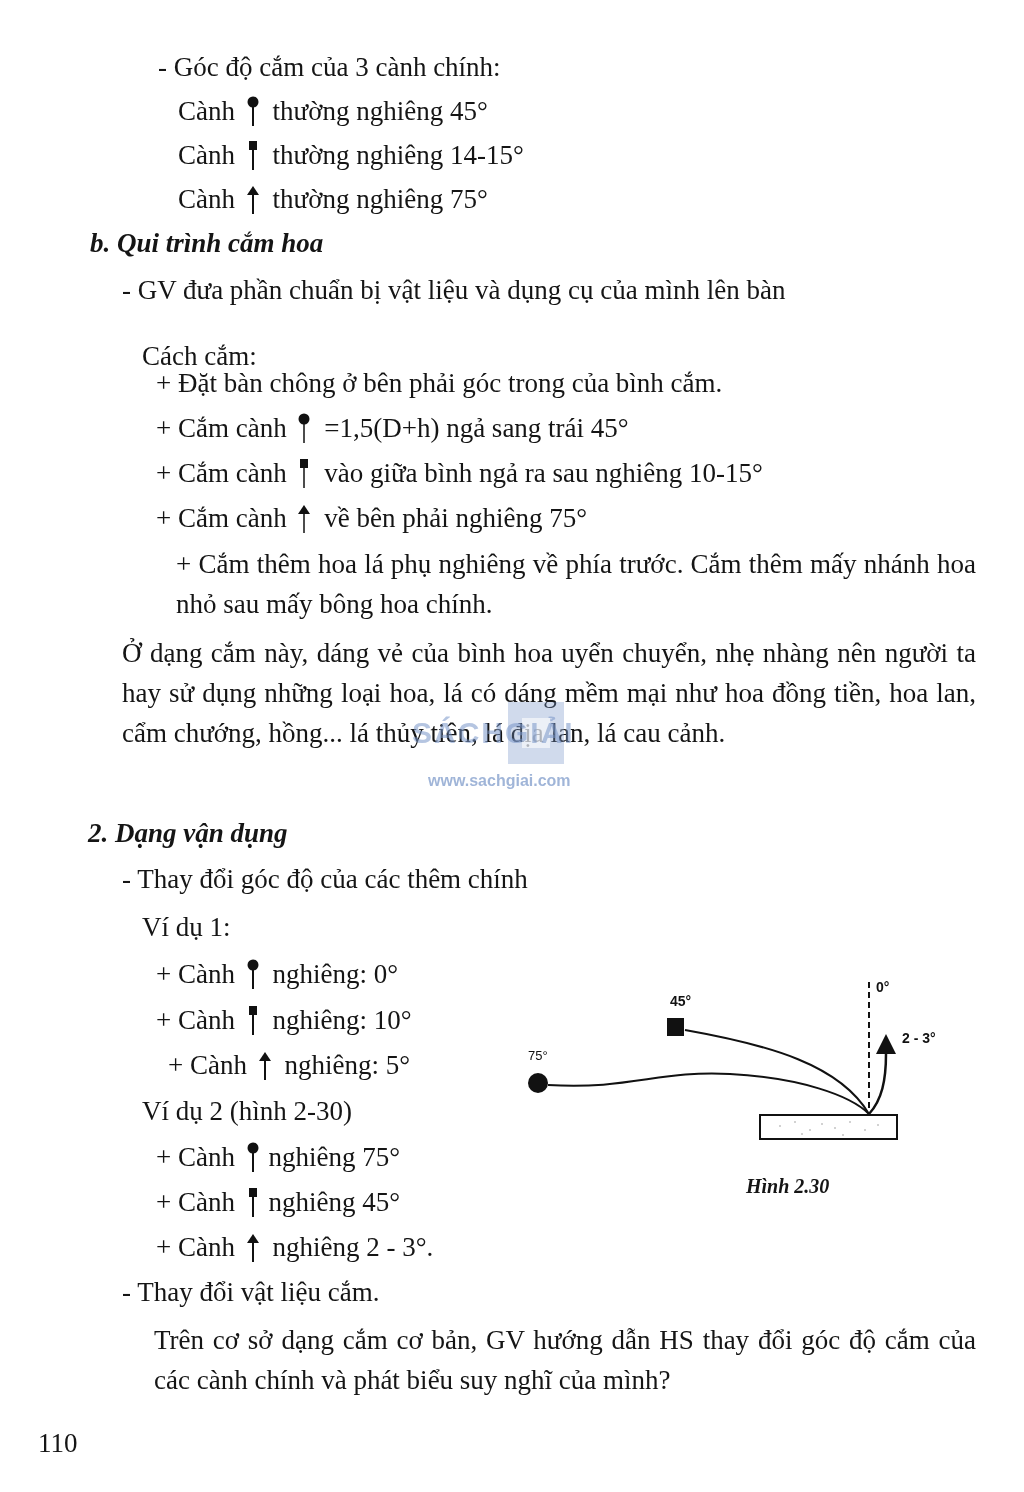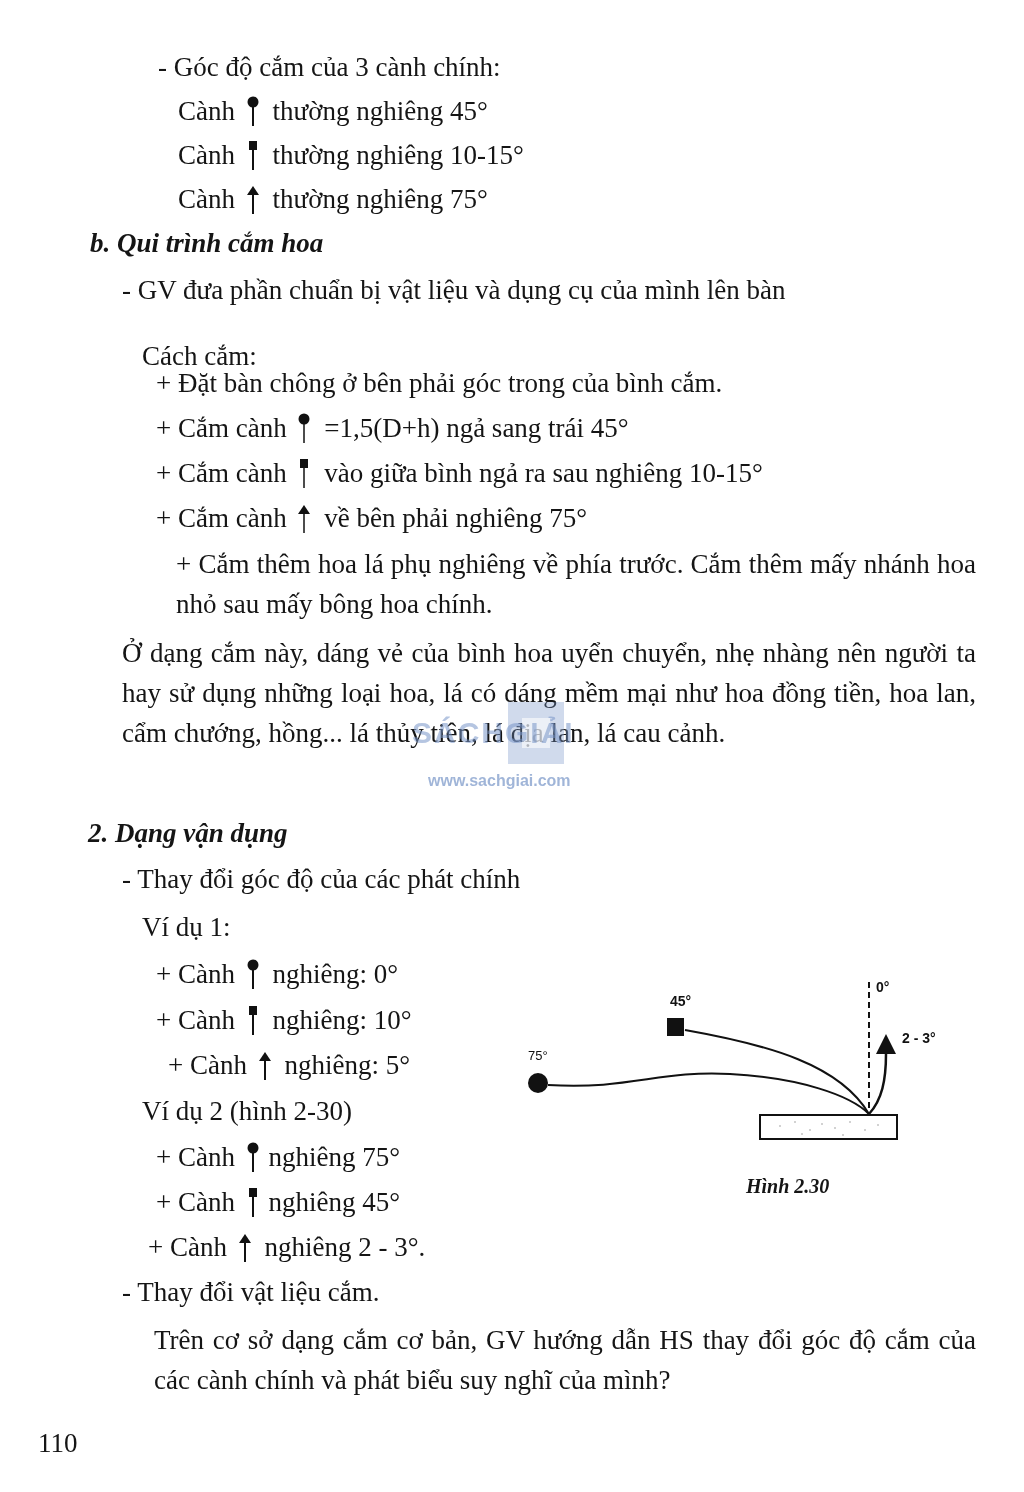--- a/index.html
+++ b/index.html
@@ -29,21 +29,21 @@
       <line x1="7" y1="10" x2="7" y2="30" stroke="#111" stroke-width="2"></line>
     </svg>
   <span data-name="intro-item-text">thường nghiêng 45°</span>
 </div>
 <div class="ln" style="left:178px;top:138px;" data-name="intro-item">
   <span class="b" data-name="intro-item-prefix">Cành</span>
   <svg class="ico" viewBox="0 0 14 30" data-name="square-head-stem-icon">
       <rect x="3" y="1" width="8" height="9" fill="#111"></rect>
       <line x1="7" y1="10" x2="7" y2="30" stroke="#111" stroke-width="2"></line>
     </svg>
-  <span data-name="intro-item-text">thường nghiêng 10-15°</span>
+  <span data-name="intro-item-text">thường nghiêng 14-15°</span>
 </div>
 <div class="ln" style="left:178px;top:182px;" data-name="intro-item">
   <span class="b" data-name="intro-item-prefix">Cành</span>
   <svg class="ico" viewBox="0 0 14 30" data-name="triangle-head-stem-icon">
       <polygon points="7,2 13,11 1,11" fill="#111"></polygon>
       <line x1="7" y1="10" x2="7" y2="30" stroke="#111" stroke-width="2"></line>
     </svg>
   <span data-name="intro-item-text">thường nghiêng 75°</span>
 </div>
 
@@ -87,21 +87,21 @@
 <div data-name="watermark">
   <svg class="wm" viewBox="0 0 220 70" data-name="watermark-logo-icon">
     <rect x="108" y="2" width="56" height="62" fill="rgba(120,150,200,0.35)"></rect>
     <rect x="122" y="18" width="28" height="30" fill="#fff" opacity="0.6"></rect>
   </svg>
   <div class="wm-text" style="left:412px;top:716px;" data-name="watermark-brand">SÁCHGIẢI</div>
   <div class="wm-url" data-name="watermark-url">www.sachgiai.com</div>
 </div>
 
 <div class="ln it" style="left:88px;top:816px;" data-name="section-2-heading">2. Dạng vận dụng</div>
-<div class="ln" style="left:122px;top:862px;" data-name="subheading-angles">- Thay đổi góc độ của các phát chính</div>
+<div class="ln" style="left:122px;top:862px;" data-name="subheading-angles">- Thay đổi góc độ của các thêm chính</div>
 <div class="ln b" style="left:142px;top:910px;" data-name="example-1-label">Ví dụ 1:</div>
 
 <div class="ln" style="left:156px;top:957px;" data-name="example-item">
   <span class="b" data-name="example-prefix">+ Cành</span>
   <svg class="ico" viewBox="0 0 14 30" data-name="round-head-stem-icon">
       <circle cx="7" cy="6" r="5.5" fill="#111"></circle>
       <line x1="7" y1="10" x2="7" y2="30" stroke="#111" stroke-width="2"></line>
     </svg>
   <span data-name="example-text">nghiêng: 0°</span>
 </div>
@@ -133,21 +133,21 @@
   <span data-name="example-text">nghiêng 75°</span>
 </div>
 <div class="ln" style="left:156px;top:1185px;" data-name="example-item">
   <span class="b" data-name="example-prefix">+ Cành</span>
   <svg class="ico" viewBox="0 0 14 30" style="margin-right:2px" data-name="square-head-stem-icon">
       <rect x="3" y="1" width="8" height="9" fill="#111"></rect>
       <line x1="7" y1="10" x2="7" y2="30" stroke="#111" stroke-width="2"></line>
     </svg>
   <span data-name="example-text">nghiêng 45°</span>
 </div>
-<div class="ln" style="left:148px;top:1230px;" data-name="example-item">
+<div class="ln" style="left:156px;top:1230px;" data-name="example-item">
   <span class="b" data-name="example-prefix">+ Cành</span>
   <svg class="ico" viewBox="0 0 14 30" data-name="triangle-head-stem-icon">
       <polygon points="7,2 13,11 1,11" fill="#111"></polygon>
       <line x1="7" y1="10" x2="7" y2="30" stroke="#111" stroke-width="2"></line>
     </svg>
   <span data-name="example-text">nghiêng 2 - 3°.</span>
 </div>
 
 <div class="ln" style="left:122px;top:1275px;" data-name="subheading-materials">-   Thay đổi vật liệu cắm.</div>
 <div class="just" style="left:154px;top:1320px;width:822px;" data-name="closing-paragraph">Trên cơ sở dạng cắm cơ bản, GV hướng dẫn HS thay đổi góc độ cắm của các cành chính và phát biểu suy nghĩ của mình?</div>

